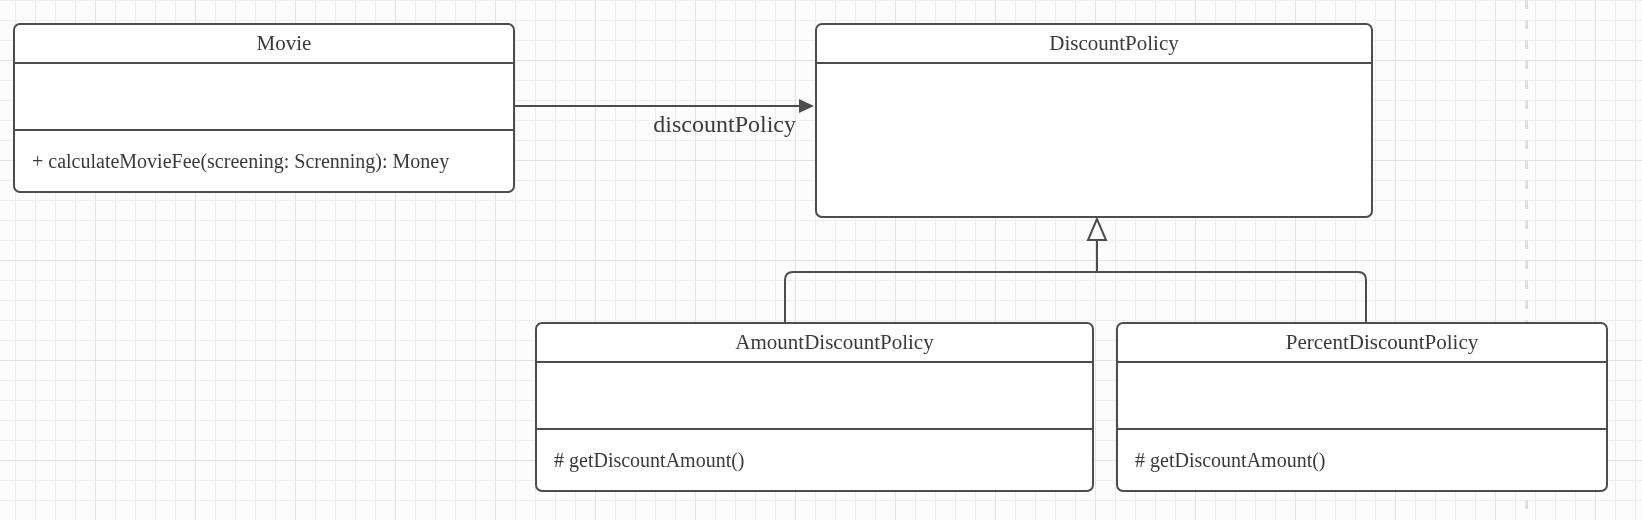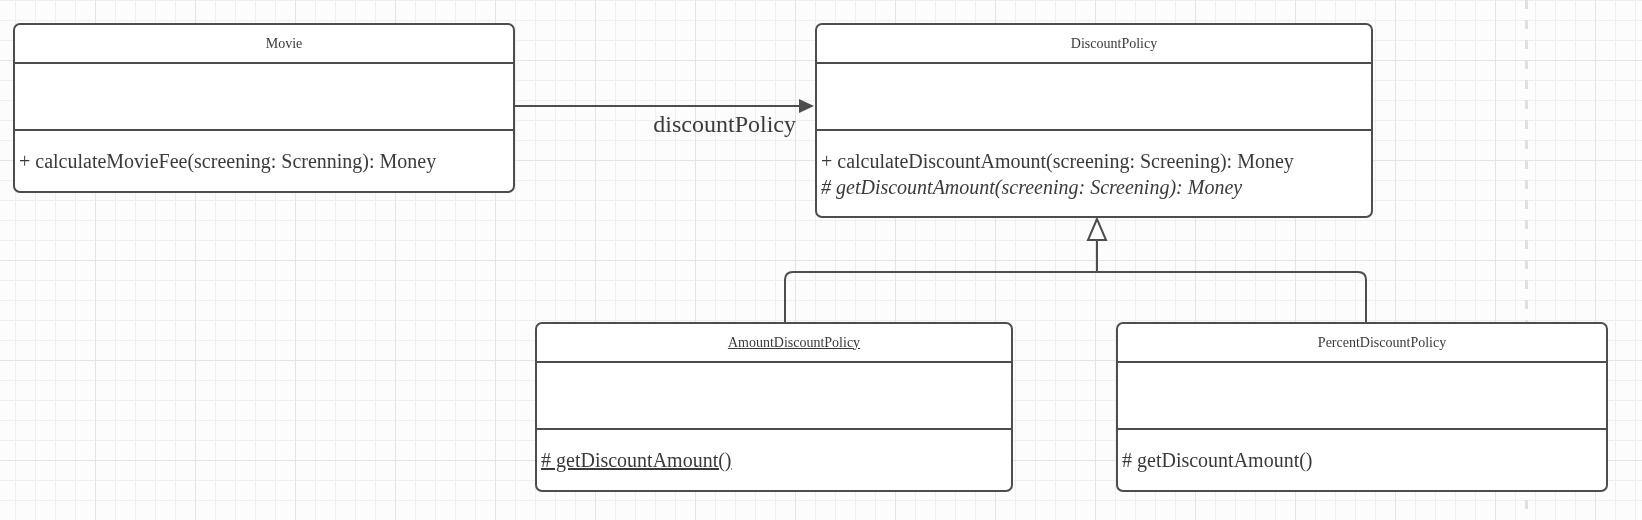--- a/index.html
+++ b/index.html
@@ -28,39 +28,39 @@
     position:absolute;
     background:#ffffff;
     border:2px solid #4d4d4d;
     border-radius:7px;
     box-sizing:border-box;
     display:flex; flex-direction:column;
   }
   .uml-class .title {
     height:37px; flex:none;
     display:flex; align-items:center; justify-content:center;
-    font-size:14px;
+    font-size:21px;
     margin-left:40px;
   }
   .uml-class .attrs {
     height:67px; flex:none; box-sizing:border-box;
     border-top:2px solid #4d4d4d;
   }
   .uml-class .methods {
     flex:1;
     border-top:2px solid #4d4d4d;
     display:flex; flex-direction:column; justify-content:center;
-    padding:0 4px;
+    padding:0 17px;
     font-size:20px; line-height:26px;
     white-space:nowrap;
   }
   .method-line.italic { font-style:italic; }
   #movie-class   { left:13px;   top:23px;  width:502px; height:170px; }
   #discount-class{ left:815px;  top:23px;  width:558px; height:195px; }
-  #amount-class  { left:535px;  top:322px; width:478px; height:170px;text-decoration:underline; }
+  #amount-class  { left:535px;  top:322px; width:559px; height:170px; }
   #percent-class { left:1116px; top:322px; width:492px; height:170px; }
   .assoc-line {
     position:absolute; left:515px; top:105px; width:286px; height:2px;
     background:#4d4d4d;
   }
   .assoc-head {
     position:absolute; left:799px; top:99px; width:0; height:0;
     border-left:15px solid #4d4d4d;
     border-top:7px solid transparent;
     border-bottom:7px solid transparent;
@@ -87,24 +87,20 @@
     <div class="title">Movie</div>
     <div class="attrs"></div>
     <div class="methods">
       <div class="method-line">+ calculateMovieFee(screening: Screnning): Money</div>
     </div>
   </div>
 
   <div class="uml-class" id="discount-class">
     <div class="title">DiscountPolicy</div>
     <div class="attrs"></div>
-    <div class="methods">
-      <div class="method-line">+ calculateDiscountAmount(screening: Screening): Money</div>
-      <div class="method-line italic"># getDiscountAmount(screening: Screening): Money</div>
-    </div>
   </div>
 
   <div class="uml-class" id="amount-class">
     <div class="title">AmountDiscountPolicy</div>
     <div class="attrs"></div>
     <div class="methods">
       <div class="method-line"># getDiscountAmount()</div>
     </div>
   </div>
 

